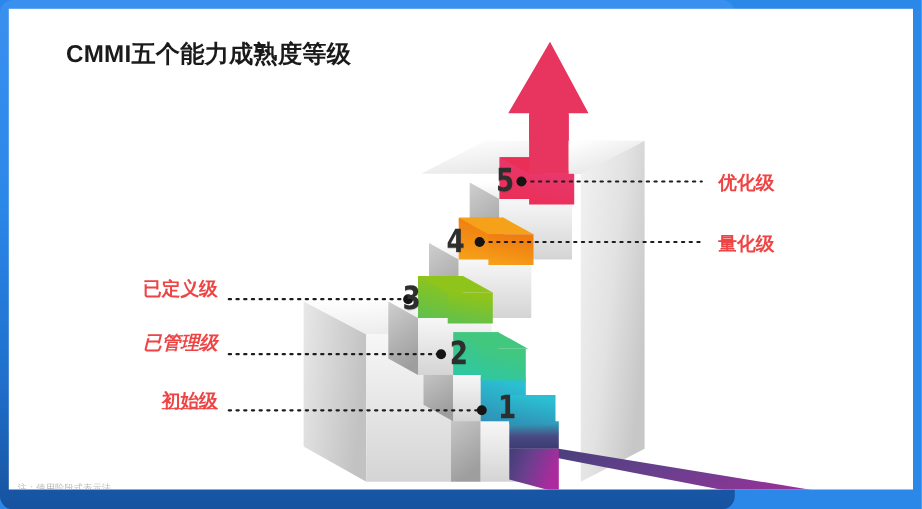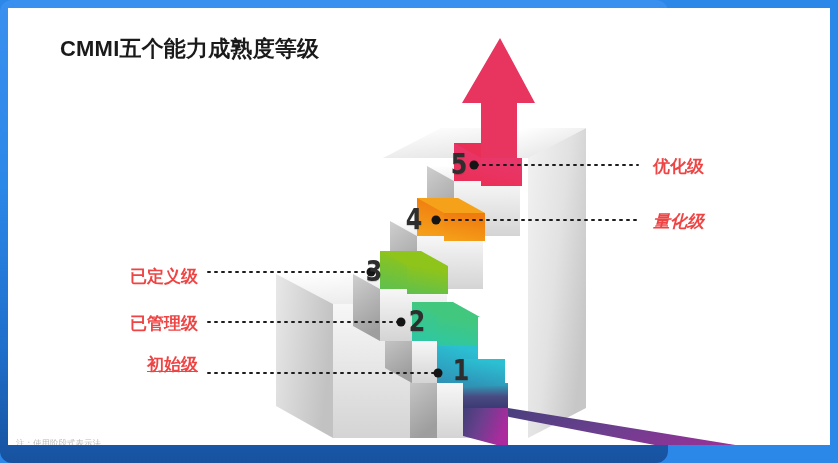--- a/index.html
+++ b/index.html
@@ -218,22 +218,22 @@
         <circle cx="430" cy="365" r="4.5" fill="#151515"></circle>
       </svg>
 
       <div class="level-num" style="left:441px;top:139px;"><span>5</span></div>
       <div class="level-num" style="left:396px;top:194px;"><span>4</span></div>
       <div class="level-num" style="left:356px;top:246px;"><span>3</span></div>
       <div class="level-num" style="left:399px;top:296px;"><span>2</span></div>
       <div class="level-num" style="left:443px;top:345px;"><span>1</span></div>
 
       <div class="side-label label-right" style="left:645px;top:147px;">优化级</div>
-      <div class="side-label label-right" style="left:645px;top:202px;font-style:italic;">量化级</div>
-
-      <div class="side-label label-left" style="left:40px;width:150px;top:243px;margin-top:14px;">已定义级</div>
-      <div class="side-label label-left" style="left:40px;width:150px;top:304px;">已管理级</div>
+      <div class="side-label label-right" style="left:645px;top:202px;">量化级</div>
+
+      <div class="side-label label-left" style="left:40px;width:150px;top:243px;">已定义级</div>
+      <div class="side-label label-left" style="left:40px;width:150px;top:292px;font-style:italic;">已管理级</div>
       <div class="side-label label-left" style="left:40px;width:150px;top:345px;text-decoration:underline;">初始级</div>
     </div>
 
     <div id="footer-note">注：使用阶段式表示法。</div>
   </div>
 </div>
 
 </body></html>

